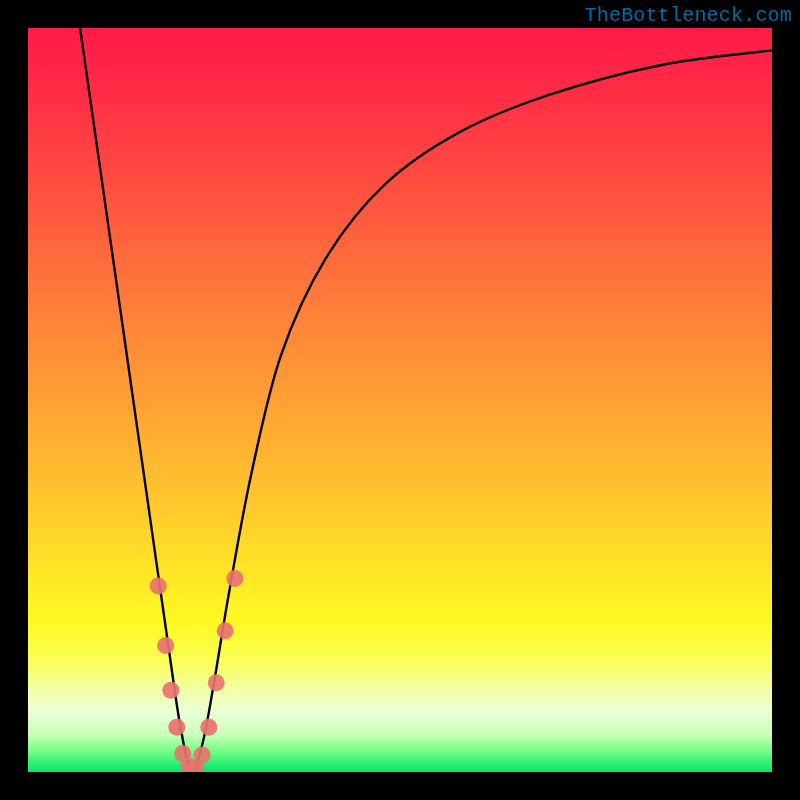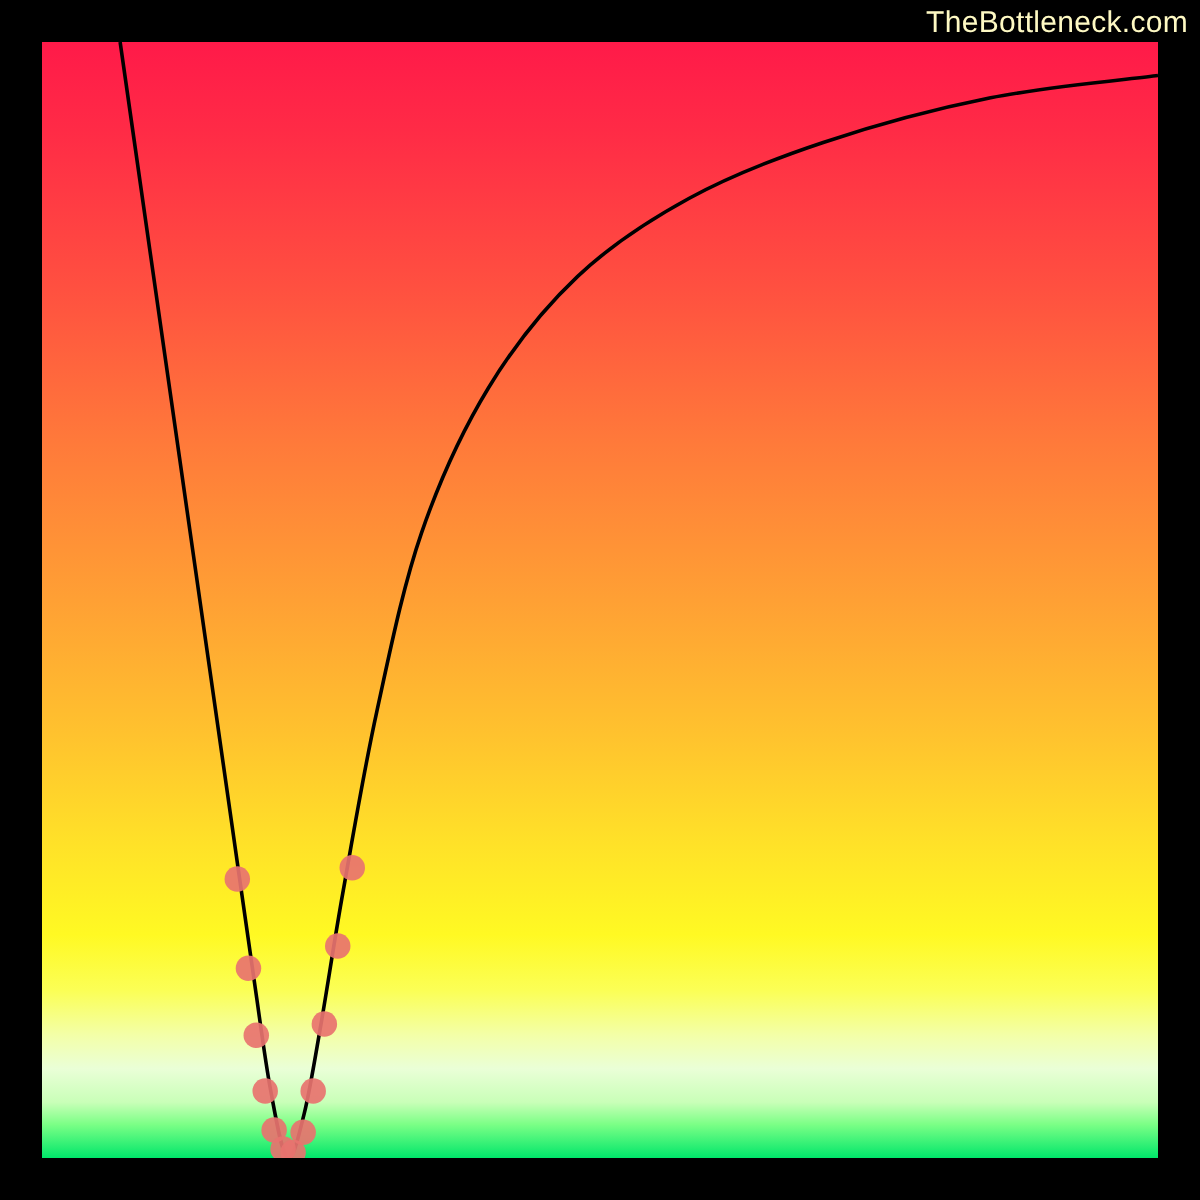--- a/index.html
+++ b/index.html
@@ -42,25 +42,26 @@
       #eaffd7 92%,
       #c9ffb8 95%,
       #7bff86 97%,
       #00e66a 100%
     );
   }
   .watermark {
     position: absolute;
     top: 4px;
     right: 8px;
-    color: #fef9c3;
+    color: #0369a1;
     font-size: 20px;
     font-weight: 500;
     letter-spacing: 0.2px;
     user-select: none;
+    font-family: Liberation Mono, monospace;
   }
   svg.curve {
     position: absolute;
     inset: 0;
   }
 </style>
 </head>
 <body>
 
 <div class="frame">

